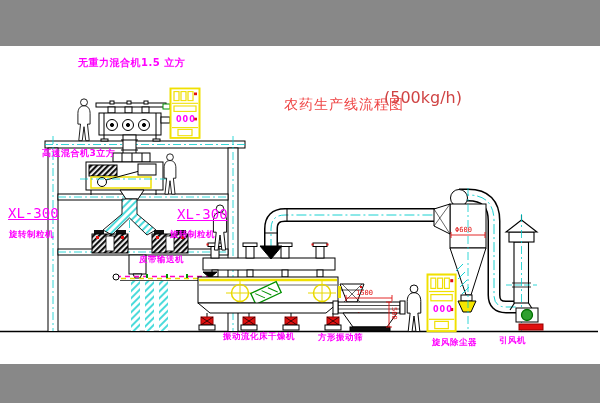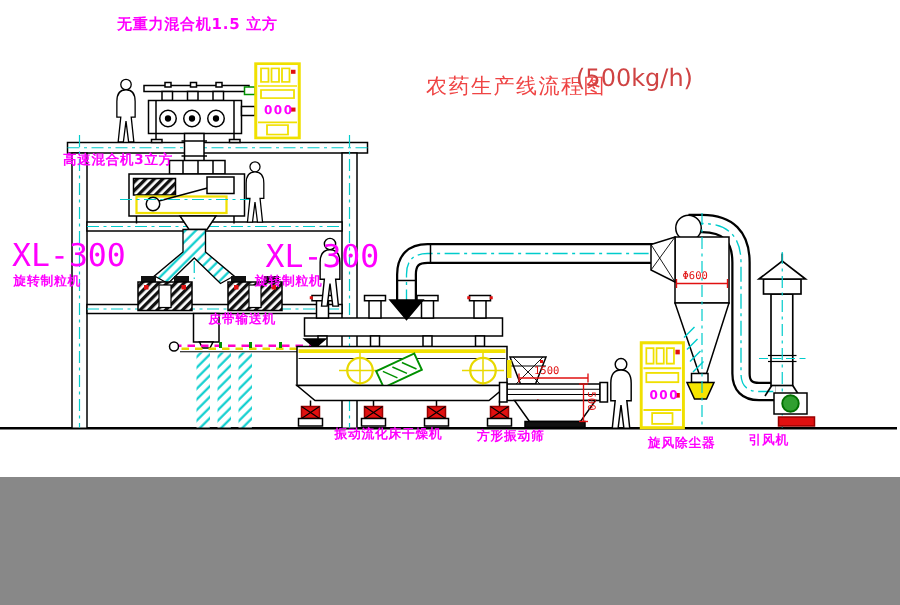--- a/index.html
+++ b/index.html
@@ -1,27 +1,28 @@
 <!DOCTYPE html>
 <html><head>
 <meta charset="utf-8">
 <style>
   html,body{margin:0;padding:0;background:#888;}
   .canvas{
     position:relative;width:600px;height:318px;background:#ffffff;overflow:hidden;
     font-family:"DejaVu Sans",sans-serif;
+    margin-top:46px;
   }
   .canvas svg{position:absolute;left:0;top:0;}
   .lbl{position:absolute;white-space:nowrap;z-index:5;line-height:1;}
   .mag{color:#FF00FF;}
   .red{color:#E01010;}
   .cjk-s{font-size:8.5px;font-weight:bold;letter-spacing:0.5px;}
   .cjk-m{font-size:10px;font-weight:bold;letter-spacing:0.5px;}
   .model{font-family:"DejaVu Sans Mono",monospace;font-weight:normal;}
-  .model-lg{font-size:21px;}
+  .model-lg{font-size:14px;text-decoration:underline;}
   .model-md{font-size:15px;}
   .dim{font-size:7px;font-family:"DejaVu Sans Mono",monospace;}
   .dim-v{writing-mode:vertical-rl;}
   .title-zh{font-size:14px;font-weight:normal;color:#ef4444;letter-spacing:1px;}
   .title-cap{font-size:16px;color:#CF4343;font-family:"DejaVu Sans",sans-serif;}
   .cab-txt{font-size:8px;font-weight:bold;color:#FF00FF;letter-spacing:1px;}
 </style>
 </head>
 <body>
 

